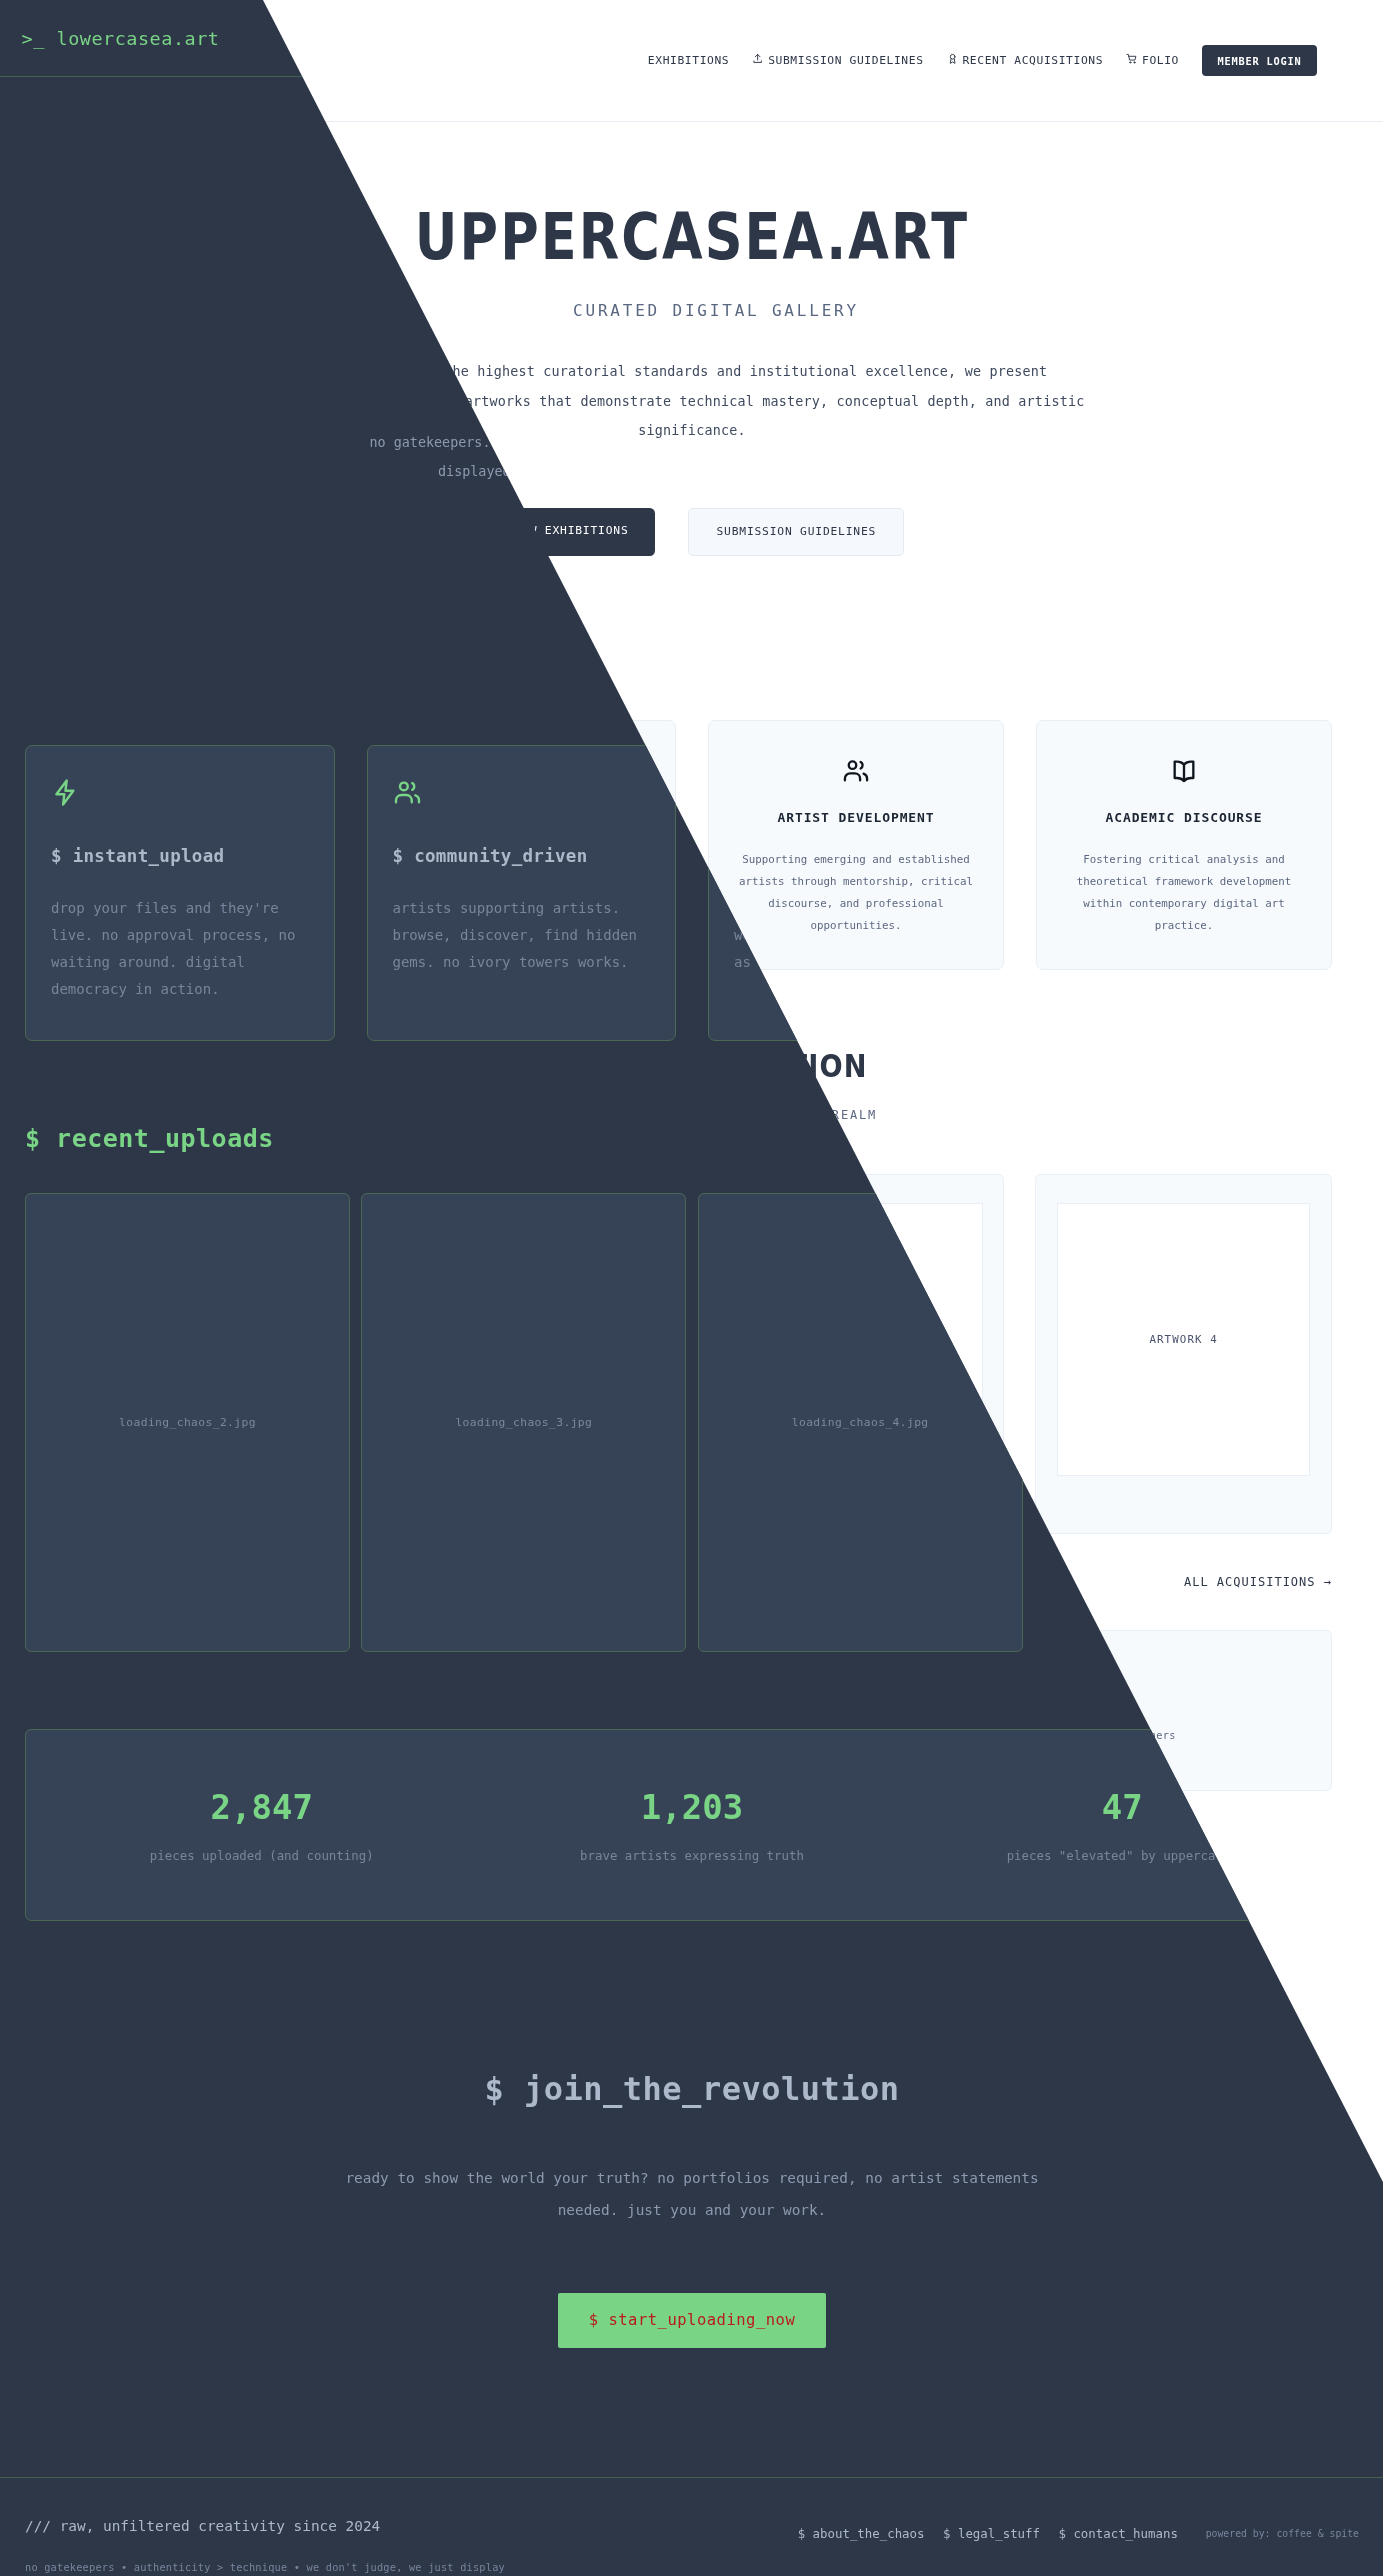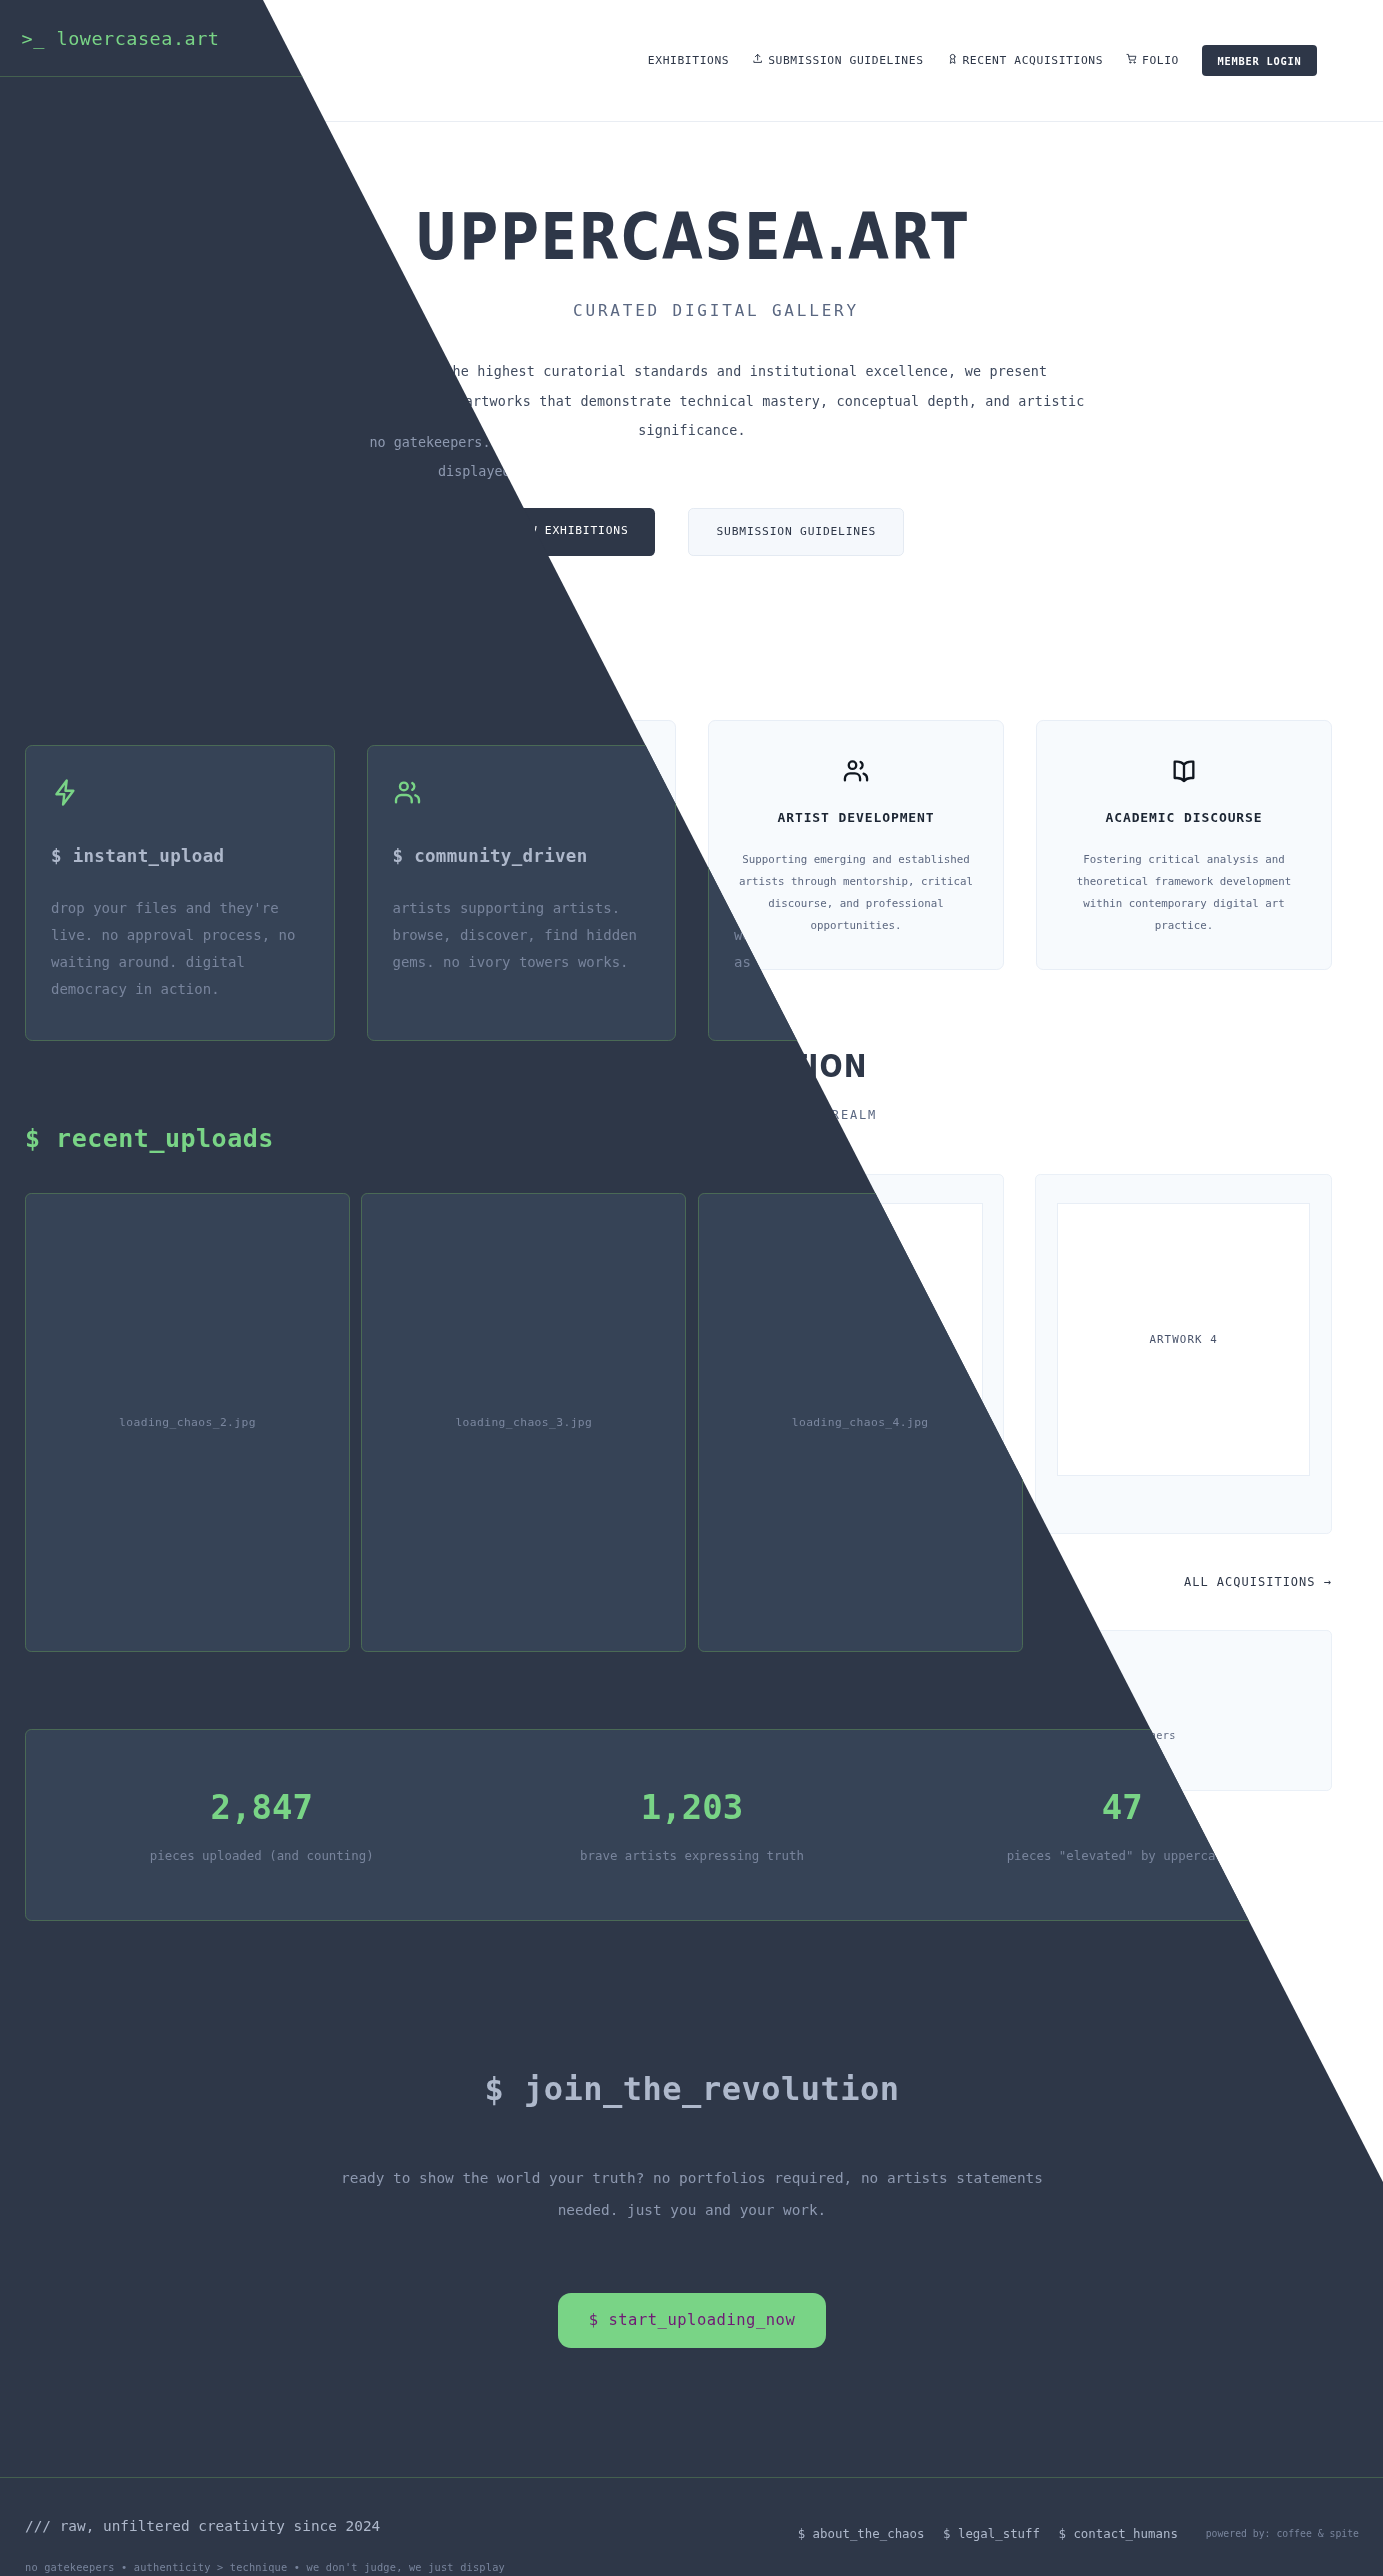--- a/index.html
+++ b/index.html
@@ -134,22 +134,22 @@
   .d-hero h1 {
     font-size: 49px; font-weight: 700; color: #aeb8cb; letter-spacing: 1px;
     transform: scaleX(0.9);
   }
   .d-hero .d-desc {
     margin: 61px auto 0 auto; max-width: 721px;
     font-size: 13.4px; line-height: 2.2; color: #8e99b0;
   }
   .d-hero-btns { margin-top: 61px; display: flex; justify-content: center; gap: 30px; }
   .d-btn-green {
-    background: #79d486; color: #701a75; font-size: 14px; letter-spacing: 0.5px;
-    padding: 15.5px 27px; border-radius: 13px; font-weight: 400;
+    background: #79d486; color: #b91c1c; font-size: 14px; letter-spacing: 0.5px;
+    padding: 15.5px 27px; border-radius: 2px; font-weight: 400;
   }
 
   .d-features {
     display: grid; grid-template-columns: repeat(4, 1fr);
     gap: 32px; padding: 150px 25px 31px 25px;
   }
   .d-card {
     background: #364356; border: 1px solid #4a6a55; border-radius: 7.2px;
     padding: 32px 25px 36px 25px; min-height: 268px;
   }
@@ -419,21 +419,21 @@
         <div class="d-stat-lab">brave artists expressing truth</div>
       </div>
       <div>
         <div class="d-stat-num">47</div>
         <div class="d-stat-lab">pieces "elevated" by uppercasea</div>
       </div>
     </div>
 
     <div class="d-cta">
       <h2>$ join_the_revolution</h2>
-      <p>ready to show the world your truth? no portfolios required, no artists statements needed. just you and your work.</p>
+      <p>ready to show the world your truth? no portfolios required, no artist statements needed. just you and your work.</p>
       <div class="d-btn-green">$ start_uploading_now</div>
     </div>
 
     <div class="d-footer">
       <div class="d-foot-top">
         <div>
           <div class="d-foot-tag">/// raw, unfiltered creativity since 2024</div>
           <div class="d-foot-sub">no gatekeepers • authenticity &gt; technique • we don't judge, we just display</div>
         </div>
         <div class="d-foot-links">

